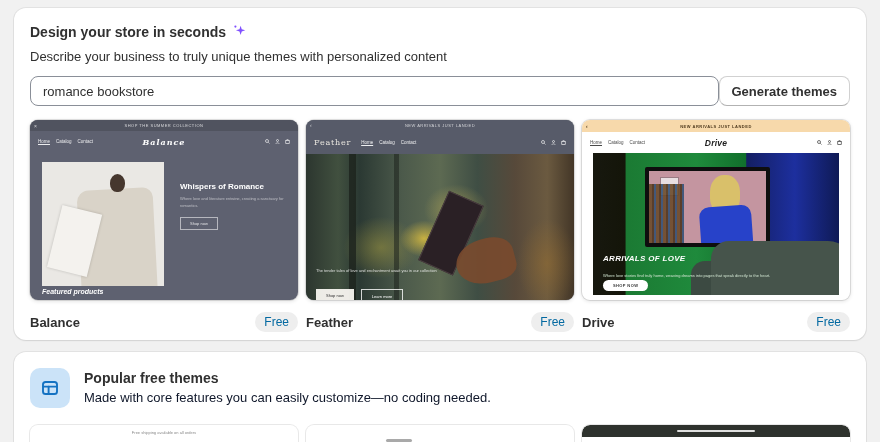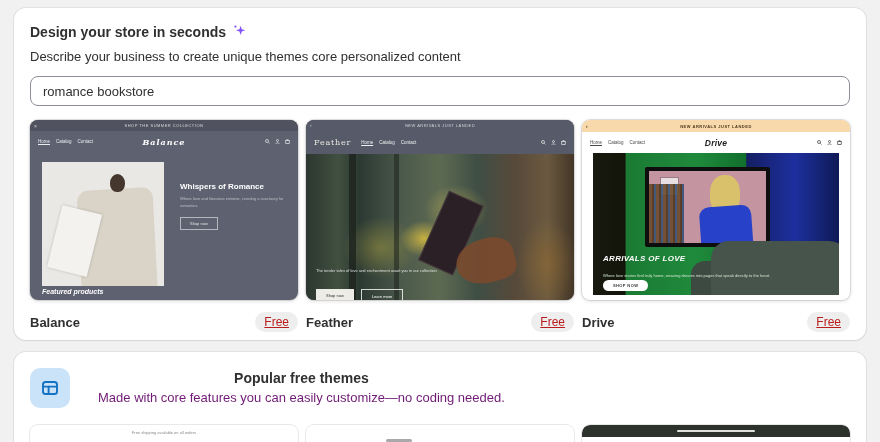--- a/index.html
+++ b/index.html
@@ -37,22 +37,22 @@
   
   .theme-grid { margin-top:14px; display:grid; grid-template-columns:repeat(3,1fr); gap:8px; }
   .tcard {
     height:180px; border-radius:8px; overflow:hidden; position:relative; cursor:pointer;
     box-shadow:0 0 0 1px rgba(0,0,0,.10), 0 1px 4px rgba(0,0,0,.14);
   }
   .name-grid { margin-top:12px; display:grid; grid-template-columns:repeat(3,1fr); gap:8px; }
   .name-cell { display:flex; align-items:center; justify-content:space-between; height:20px; }
   .tname { font-size:13px; font-weight:600; color:#303030; }
   .badge {
-    background:#eeeeee; color:#b91c1c; font-size:12px; line-height:20px;
-    padding:0 9px; border-radius:10px;text-decoration:underline;
+    background:#eeeeee; color:#0369a1; font-size:12px; line-height:20px;
+    padding:0 9px; border-radius:10px;
   }
 
   
   .mini-ann { font-size:4px; letter-spacing:.5px; display:flex; align-items:center; justify-content:center; position:relative; text-transform:uppercase; }
   .mini-ann .arr { position:absolute; left:4px; font-size:5px; }
   .mini-head { display:flex; align-items:center; padding:0 8px; position:relative; }
   .mini-nav { display:flex; gap:6px; font-size:4.5px; }
   .mini-nav .u { text-decoration:underline; }
   .mini-logo-c { position:absolute; left:0; right:0; text-align:center; pointer-events:none; }
   .mini-icons { margin-left:auto; display:flex; gap:5px; align-items:center; }
@@ -112,24 +112,24 @@
   .d-frame { position:absolute; left:10%; top:8%; width:16%; height:26%; background:#e8dfe2; border:1px solid #9a7b84; }
   .d-hair { position:absolute; left:52%; top:6%; width:26%; height:52%; background:#d9c06a; border-radius:45% 45% 40% 40%; }
   .d-jacket { position:absolute; left:44%; top:48%; width:44%; height:55%; background:#2742c9; border-radius:10px 10px 0 0; transform:rotate(-4deg); }
   .d-sofa { position:absolute; right:-6%; bottom:-10%; width:58%; height:48%; background:#46544b; border-radius:18px 26px 0 0; }
   .d-sofa2 { position:absolute; right:30%; bottom:-6%; width:30%; height:30%; background:#3c4a42; border-radius:14px 14px 0 0; }
   .d-title { position:absolute; left:10px; bottom:32px; font-style:italic; font-weight:800; font-size:8px; color:#fff; letter-spacing:.3px; }
   .d-sub { position:absolute; left:10px; bottom:15px; width:88%; font-size:4px; line-height:1.7; color:#cfe3cf; }
   .d-btn { position:absolute; left:10px; bottom:4px; background:#fff; color:#3a3a3a; font-size:4px; font-weight:700; padding:3px 10px; border-radius:99px; letter-spacing:.4px; }
 
   
-  .pop-head { display:flex; gap:28px; align-items:flex-start;text-align:center; }
+  .pop-head { display:flex; gap:14px; align-items:flex-start; }
   .pop-icon { width:40px; height:40px; border-radius:10px; background:#cbe3f8; display:flex; align-items:center; justify-content:center; flex:none; }
   .pop-title { font-size:14px; font-weight:700; margin-top:2px; }
-  .pop-sub { font-size:13px; margin-top:4px; color:#701a75; }
+  .pop-sub { font-size:13px; margin-top:4px; color:#0f172a; }
   .pop-grid { margin-top:17px; display:grid; grid-template-columns:repeat(3,1fr); gap:8px; }
   .pv {
     height:70px; border-radius:8px 8px 0 0; background:#fff; position:relative; overflow:hidden; cursor:pointer;
     box-shadow:0 0 0 1px rgba(0,0,0,.09);
   }
   .pv1-ann { padding-top:5px; text-align:center; font-size:4px; color:#8a8a8a; }
   .pv2-logo { position:absolute; left:80px; top:14px; width:26px; height:3px; background:#a9a9a9; border-radius:2px; }
   .pv3-bar { height:12px; background:#2e322d; border-radius:8px 8px 0 0; display:flex; align-items:center; justify-content:center; }
   .pv3-txt { width:78px; height:2.5px; background:rgba(255,255,255,.85); border-radius:2px; }
 </style>
@@ -139,23 +139,24 @@
 <section class="card" id="generator-card">
   <div class="gen-title">
     <span>Design your store in seconds</span>
     <span>
       <svg width="13" height="13" viewBox="0 0 14 14">
         <path d="M8.2 1.8 L9.4 5.6 L13.2 6.8 L9.4 8 L8.2 11.8 L7 8 L3.2 6.8 L7 5.6 Z" fill="#8051ff"></path>
         <circle cx="2.6" cy="2.8" r="1.2" fill="#8051ff"></circle>
       </svg>
     </span>
   </div>
-  <div class="gen-sub">Describe your business to create unique themes core personalized content</div>
+  <div class="gen-sub">Describe your business to truly unique themes with personalized content</div>
   <div class="gen-row">
     <input class="gen-input" type="text" value="romance bookstore" style="">
+    <button class="gen-btn">Generate themes</button>
   </div>
 
   <div class="theme-grid">
 
     <div class="tcard balance">
       <div class="mini-ann">
         <span class="arr">×</span>
         <span>SHOP THE SUMMER COLLECTION</span>
       </div>
       <div class="mini-head">

